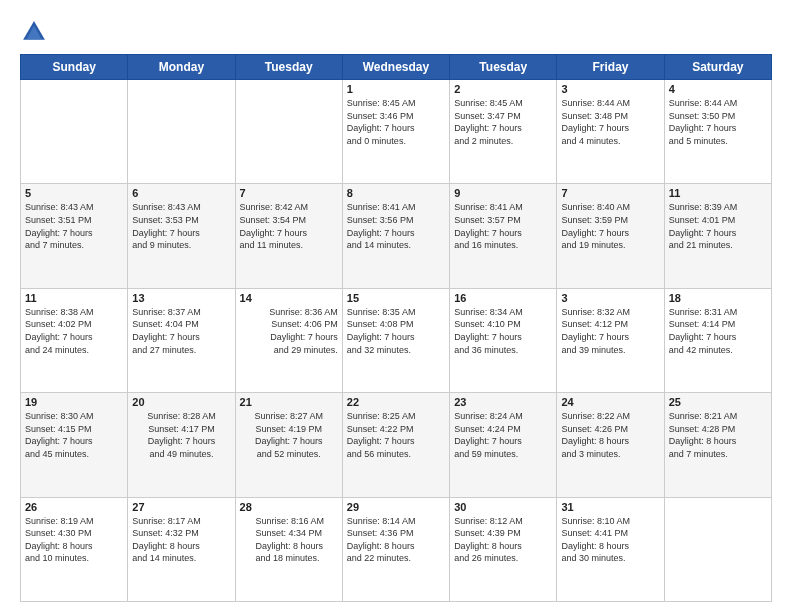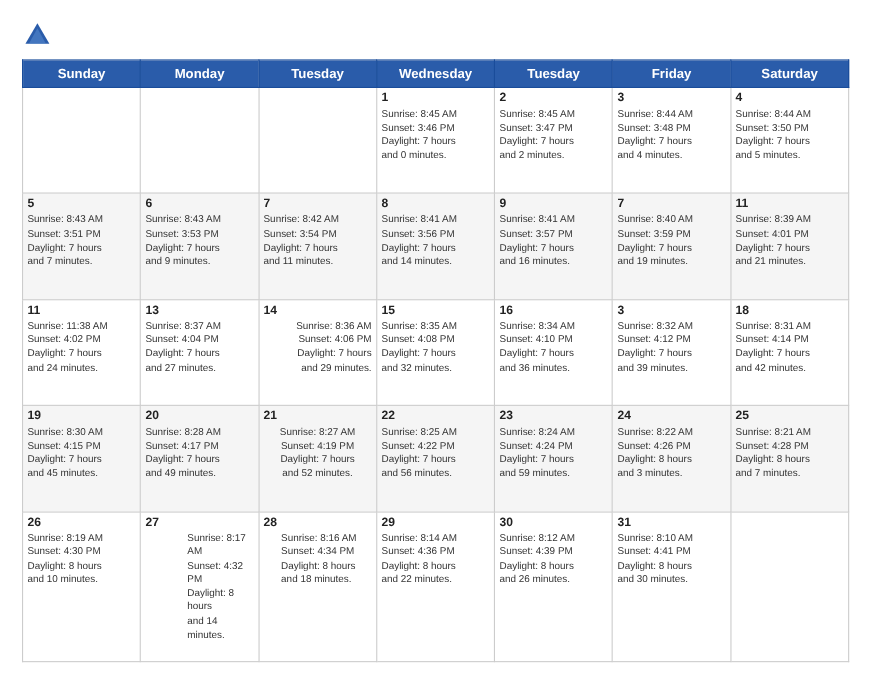--- a/index.html
+++ b/index.html
@@ -220,21 +220,21 @@
             <div class="day-num">11</div>
             <div class="day-info" style="white-space: pre-line;">Sunrise: 8:39 AM
 Sunset: 4:01 PM
 Daylight: 7 hours
 and 21 minutes.</div>
           </td>
         </tr>
         <tr>
           <td>
             <div class="day-num">11</div>
-            <div class="day-info" style="white-space: pre-line;">Sunrise: 11:38 AM
+            <div class="day-info" style="white-space: pre-line;">Sunrise: 8:38 AM
 Sunset: 4:02 PM
 Daylight: 7 hours
 and 24 minutes.</div>
           </td>
           <td>
             <div class="day-num">13</div>
             <div class="day-info" style="white-space: pre-line;">Sunrise: 8:37 AM
 Sunset: 4:04 PM
 Daylight: 7 hours
 and 27 minutes.</div>
@@ -278,21 +278,21 @@
         <tr>
           <td>
             <div class="day-num">19</div>
             <div class="day-info" style="white-space: pre-line;">Sunrise: 8:30 AM
 Sunset: 4:15 PM
 Daylight: 7 hours
 and 45 minutes.</div>
           </td>
           <td>
             <div class="day-num">20</div>
-            <div class="day-info" style="white-space: pre-line;">Sunrise: 8:28 AM
+            <div class="day-info" style="white-space: pre-line; text-align: center;">Sunrise: 8:28 AM
 Sunset: 4:17 PM
 Daylight: 7 hours
 and 49 minutes.</div>
           </td>
           <td>
             <div class="day-num">21</div>
             <div class="day-info" style="white-space: pre-line; text-align: center;">Sunrise: 8:27 AM
 Sunset: 4:19 PM
 Daylight: 7 hours
 and 52 minutes.</div>
@@ -329,21 +329,21 @@
         <tr>
           <td>
             <div class="day-num">26</div>
             <div class="day-info" style="white-space: pre-line;">Sunrise: 8:19 AM
 Sunset: 4:30 PM
 Daylight: 8 hours
 and 10 minutes.</div>
           </td>
           <td>
             <div class="day-num">27</div>
-            <div class="day-info" style="white-space: pre-line; margin-left: 38px;">Sunrise: 8:17 AM
+            <div class="day-info" style="white-space: pre-line;">Sunrise: 8:17 AM
 Sunset: 4:32 PM
 Daylight: 8 hours
 and 14 minutes.</div>
           </td>
           <td>
             <div class="day-num">28</div>
             <div class="day-info" style="white-space: pre-line; margin-left: 16px;">Sunrise: 8:16 AM
 Sunset: 4:34 PM
 Daylight: 8 hours
 and 18 minutes.</div>

